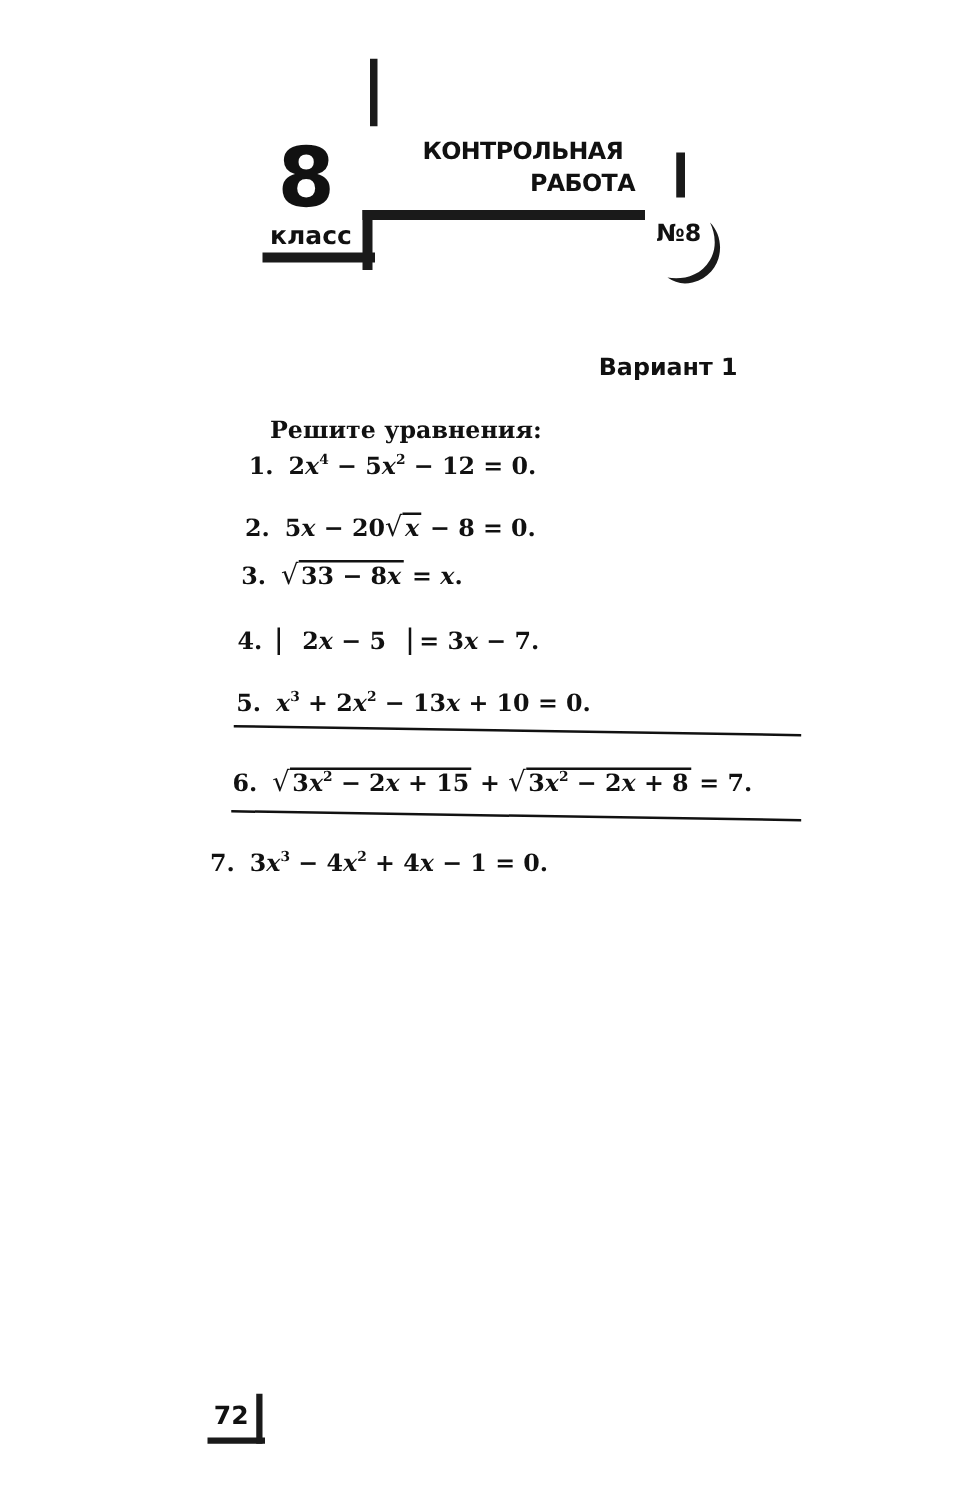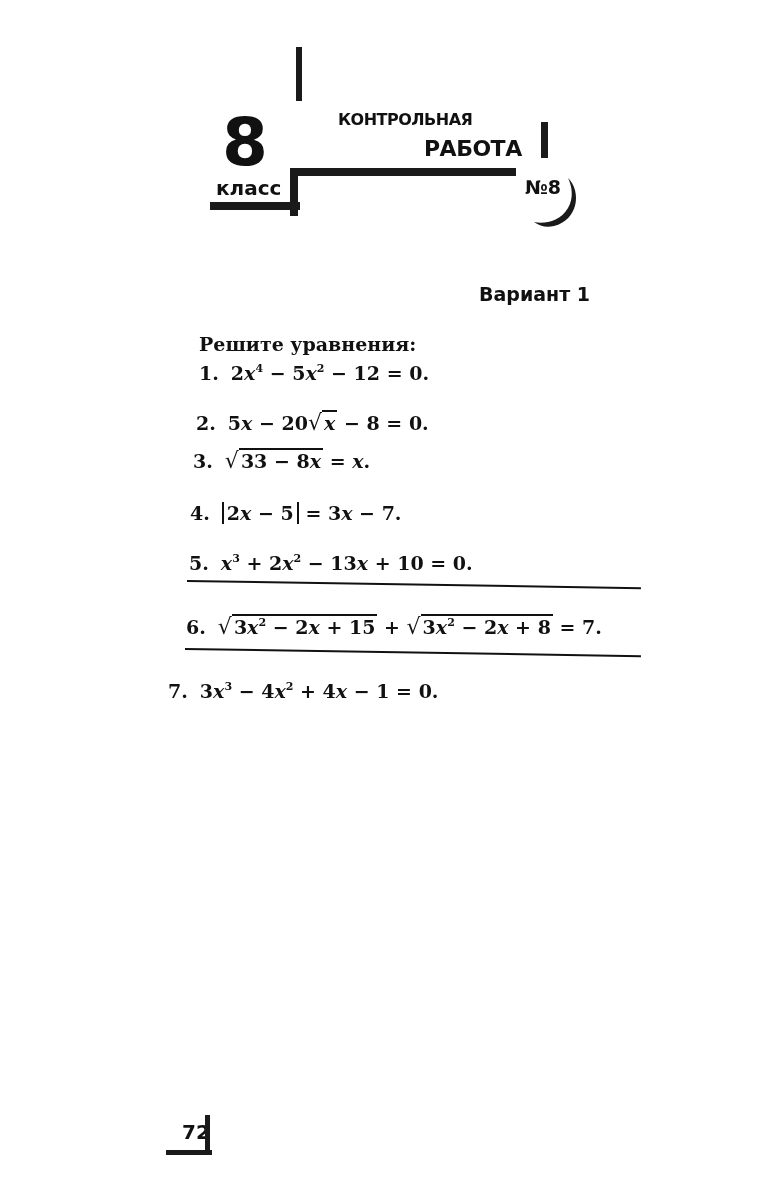--- a/index.html
+++ b/index.html
@@ -1,47 +1,47 @@
 <!DOCTYPE html>
 <html><head>
 <meta charset="utf-8">
 <style>
   html, body { margin: 0; padding: 0; background: #ffffff; }
   body { width: 767px; height: 1200px; position: relative; overflow: hidden; color: #111; }
   .abs { position: absolute; }
   .sans { font-family: "DejaVu Sans", sans-serif; }
-  .serif { font-family: "DejaVu Serif", serif; }
+  .serif { font-family: "DejaVu Serif", serif; margin-left: 17px; }
 
   
   .top-bar { left: 296px; top: 47px; width: 6px; height: 54px; background: #1a1a1a; }
   .big-8 { left: 222px; top: 108px; font-size: 66px; font-weight: 900; line-height: 70px; letter-spacing: -2px; }
   .klass { left: 216px; top: 176px; font-size: 20px; font-weight: bold; }
   .step-horiz-low { left: 210px; top: 202px; width: 90px; height: 8px; background: #1a1a1a; }
   .step-vert { left: 290px; top: 168px; width: 8px; height: 48px; background: #1a1a1a; }
   .step-horiz-high { left: 290px; top: 168px; width: 226px; height: 8px; background: #1a1a1a; }
-  .title-1 { left: 338px; top: 110px; font-size: 16px; font-weight: 900; letter-spacing: -0.5px; }
-  .title-2 { left: 424px; top: 136px; font-size: 22px; font-weight: 900; letter-spacing: -0.5px; }
+  .title-1 { left: 338px; top: 110px; font-size: 19px; font-weight: 900; letter-spacing: -0.5px; }
+  .title-2 { left: 424px; top: 136px; font-size: 19px; font-weight: 900; letter-spacing: -0.5px; }
   .right-bar { left: 541px; top: 122px; width: 7px; height: 36px; background: #1a1a1a; }
   .num { left: 525px; top: 176px; font-size: 19px; font-weight: 900; }
   .arc { left: 520px; top: 172px; width: 62px; height: 58px; }
 
   .variant { left: 479px; top: 283px; font-size: 19px; font-weight: bold; }
   .instruction { left: 199px; top: 333px; font-size: 19px; font-weight: bold; }
 
   .eq { font-family: "DejaVu Serif", serif; font-size: 19px; font-weight: bold; white-space: nowrap; }
   .eq .n { margin-right: 12px; }
   .eq i { font-style: italic; }
   .eq sup { font-size: 11px; vertical-align: 8px; line-height: 0; }
   .sqrt { display: inline-block; }
   .sqrt .rad { border-top: 2px solid #111; padding: 0 2px; display: inline-block; line-height: 22px; }
   .sqrt .sym { font-weight: normal; font-size: 22px; }
-  .abs-bar { display: inline-block; border-left: 2px solid #111; border-right: 2px solid #111; padding: 0 3px; }
+  .abs-bar { display: inline-block; border-left: 2px solid #111; border-right: 2px solid #111; padding: 0 18px; }
 
   .rule { height: 2px; background: #111; }
-  .page-num { left: 171px; top: 1120px; font-size: 20px; font-weight: 900; margin-left: 11px; }
+  .page-num { left: 171px; top: 1120px; font-size: 20px; font-weight: 900; }
   .pg-line { left: 166px; top: 1150px; width: 46px; height: 5px; background: #1a1a1a; }
   .pg-vert { left: 205px; top: 1115px; width: 5px; height: 40px; background: #1a1a1a; }
 </style>
 </head>
 <body>
 
 <div class="abs top-bar"></div>
 <div class="abs sans big-8">8</div>
 <div class="abs sans klass">класс</div>
 <div class="abs step-horiz-low"></div>

